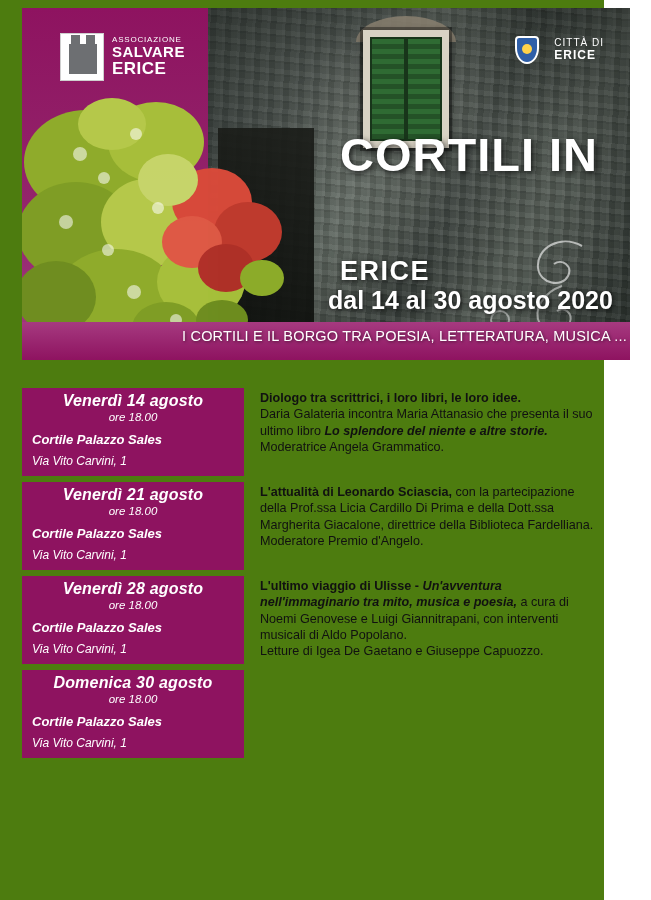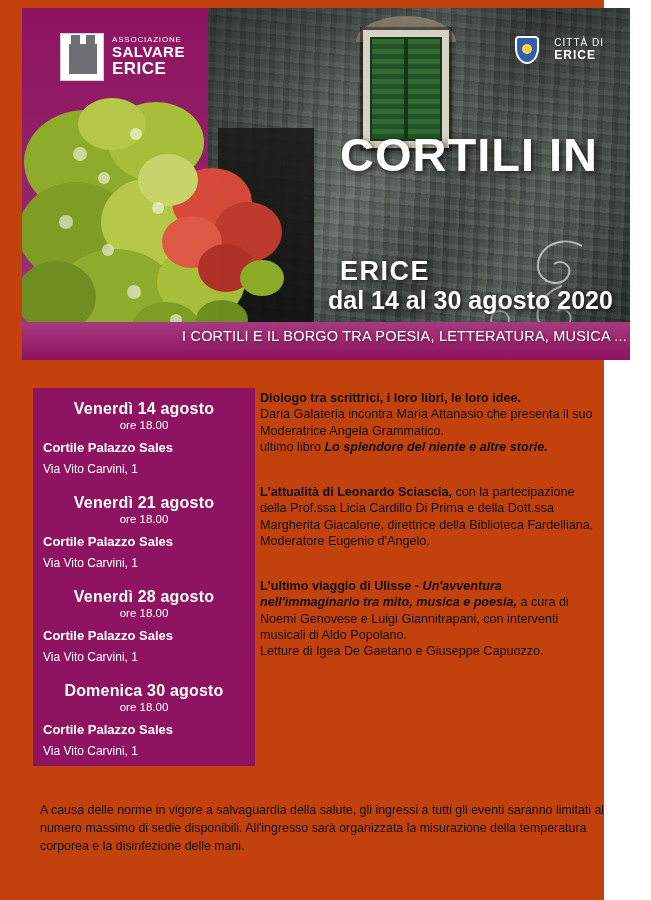--- a/index.html
+++ b/index.html
@@ -6,21 +6,21 @@
   html, body {
     margin: 0; padding: 0;
     width: 651px; height: 900px;
     background: #ffffff;
     font-family: "Liberation Sans", sans-serif;
     overflow: hidden;
   }
   .poster {
     position: relative;
     width: 604px; height: 900px;
-    background: #c2410c;
+    background: #4d7c0f;
   }
 
   
   .hero {
     position: absolute;
     left: 22px; top: 8px;
     width: 608px; height: 352px;
     overflow: hidden;
   }
   .hero-bg-magenta {
@@ -209,27 +209,28 @@
     left: 22px; top: 388px;
     width: 608px;
   }
   .event {
     position: relative;
     min-height: 86px;
     margin-bottom: 8px;
   }
   .event .left {
     position: absolute;
-    left: 11px; top: 0;
+    left: 0; top: 0;
     width: 222px;
     min-height: 86px;
     background: #8e1360;
     color: #ffffff;
-    padding: 12px 10px 8px 10px;
+    padding: 4px 10px 8px 10px;
     text-align: center;
+    font-style: italic;
   }
   .event .left .day {
     font-size: 16px; font-weight: bold; letter-spacing: .2px;
   }
   .event .left .time {
     font-size: 11.5px; margin-top: 1px;
   }
   .event .left .venue {
     font-size: 13px; font-weight: bold; margin-top: 9px; text-align: left;
   }
@@ -344,36 +345,36 @@
       <div class="event">
         <div class="left">
           <div class="day">Venerdì 14 agosto</div>
           <div class="time">ore 18.00</div>
           <div class="venue">Cortile Palazzo Sales</div>
           <div class="addr">Via Vito Carvini, 1</div>
         </div>
         <div class="right">
           <div><b>Diologo tra scrittrici, i loro libri, le loro idee.</b></div>
           <div><span>Daria Galateria incontra Maria Attanasio che presenta il suo</span></div>
+          <div><span>ultimo libro </span><span class="bi">Lo splendore del niente e altre storie.</span></div>
           <div><span>Moderatrice Angela Grammatico.</span></div>
-          <div><span>ultimo libro </span><span class="bi">Lo splendore del niente e altre storie.</span></div>
         </div>
       </div>
       <div class="event">
         <div class="left">
           <div class="day">Venerdì 21 agosto</div>
           <div class="time">ore 18.00</div>
           <div class="venue">Cortile Palazzo Sales</div>
           <div class="addr">Via Vito Carvini, 1</div>
         </div>
         <div class="right">
           <div><b>L'attualità di Leonardo Sciascia,</b><span>  con la partecipazione</span></div>
           <div><span>della Prof.ssa Licia Cardillo Di Prima e della Dott.ssa</span></div>
           <div><span>Margherita Giacalone, direttrice della Biblioteca Fardelliana.</span></div>
-          <div><span>Moderatore Eugenio d'Angelo.</span></div>
+          <div><span>Moderatore Premio d'Angelo.</span></div>
         </div>
       </div>
       <div class="event">
         <div class="left">
           <div class="day">Venerdì 28 agosto</div>
           <div class="time">ore 18.00</div>
           <div class="venue">Cortile Palazzo Sales</div>
           <div class="addr">Via Vito Carvini, 1</div>
         </div>
         <div class="right">
@@ -387,14 +388,13 @@
       <div class="event">
         <div class="left">
           <div class="day">Domenica 30 agosto</div>
           <div class="time">ore 18.00</div>
           <div class="venue">Cortile Palazzo Sales</div>
           <div class="addr">Via Vito Carvini, 1</div>
         </div>
       </div>
     </div>
 
-  <div class="footer-note">A causa delle norme in vigore a salvaguardia della salute, gli ingressi a tutti gli eventi saranno limitati al numero massimo di sedie disponibili. All'ingresso sarà organizzata la misurazione della temperatura corporea e la disinfezione delle mani.</div>
 </div>
 
 </body></html>

